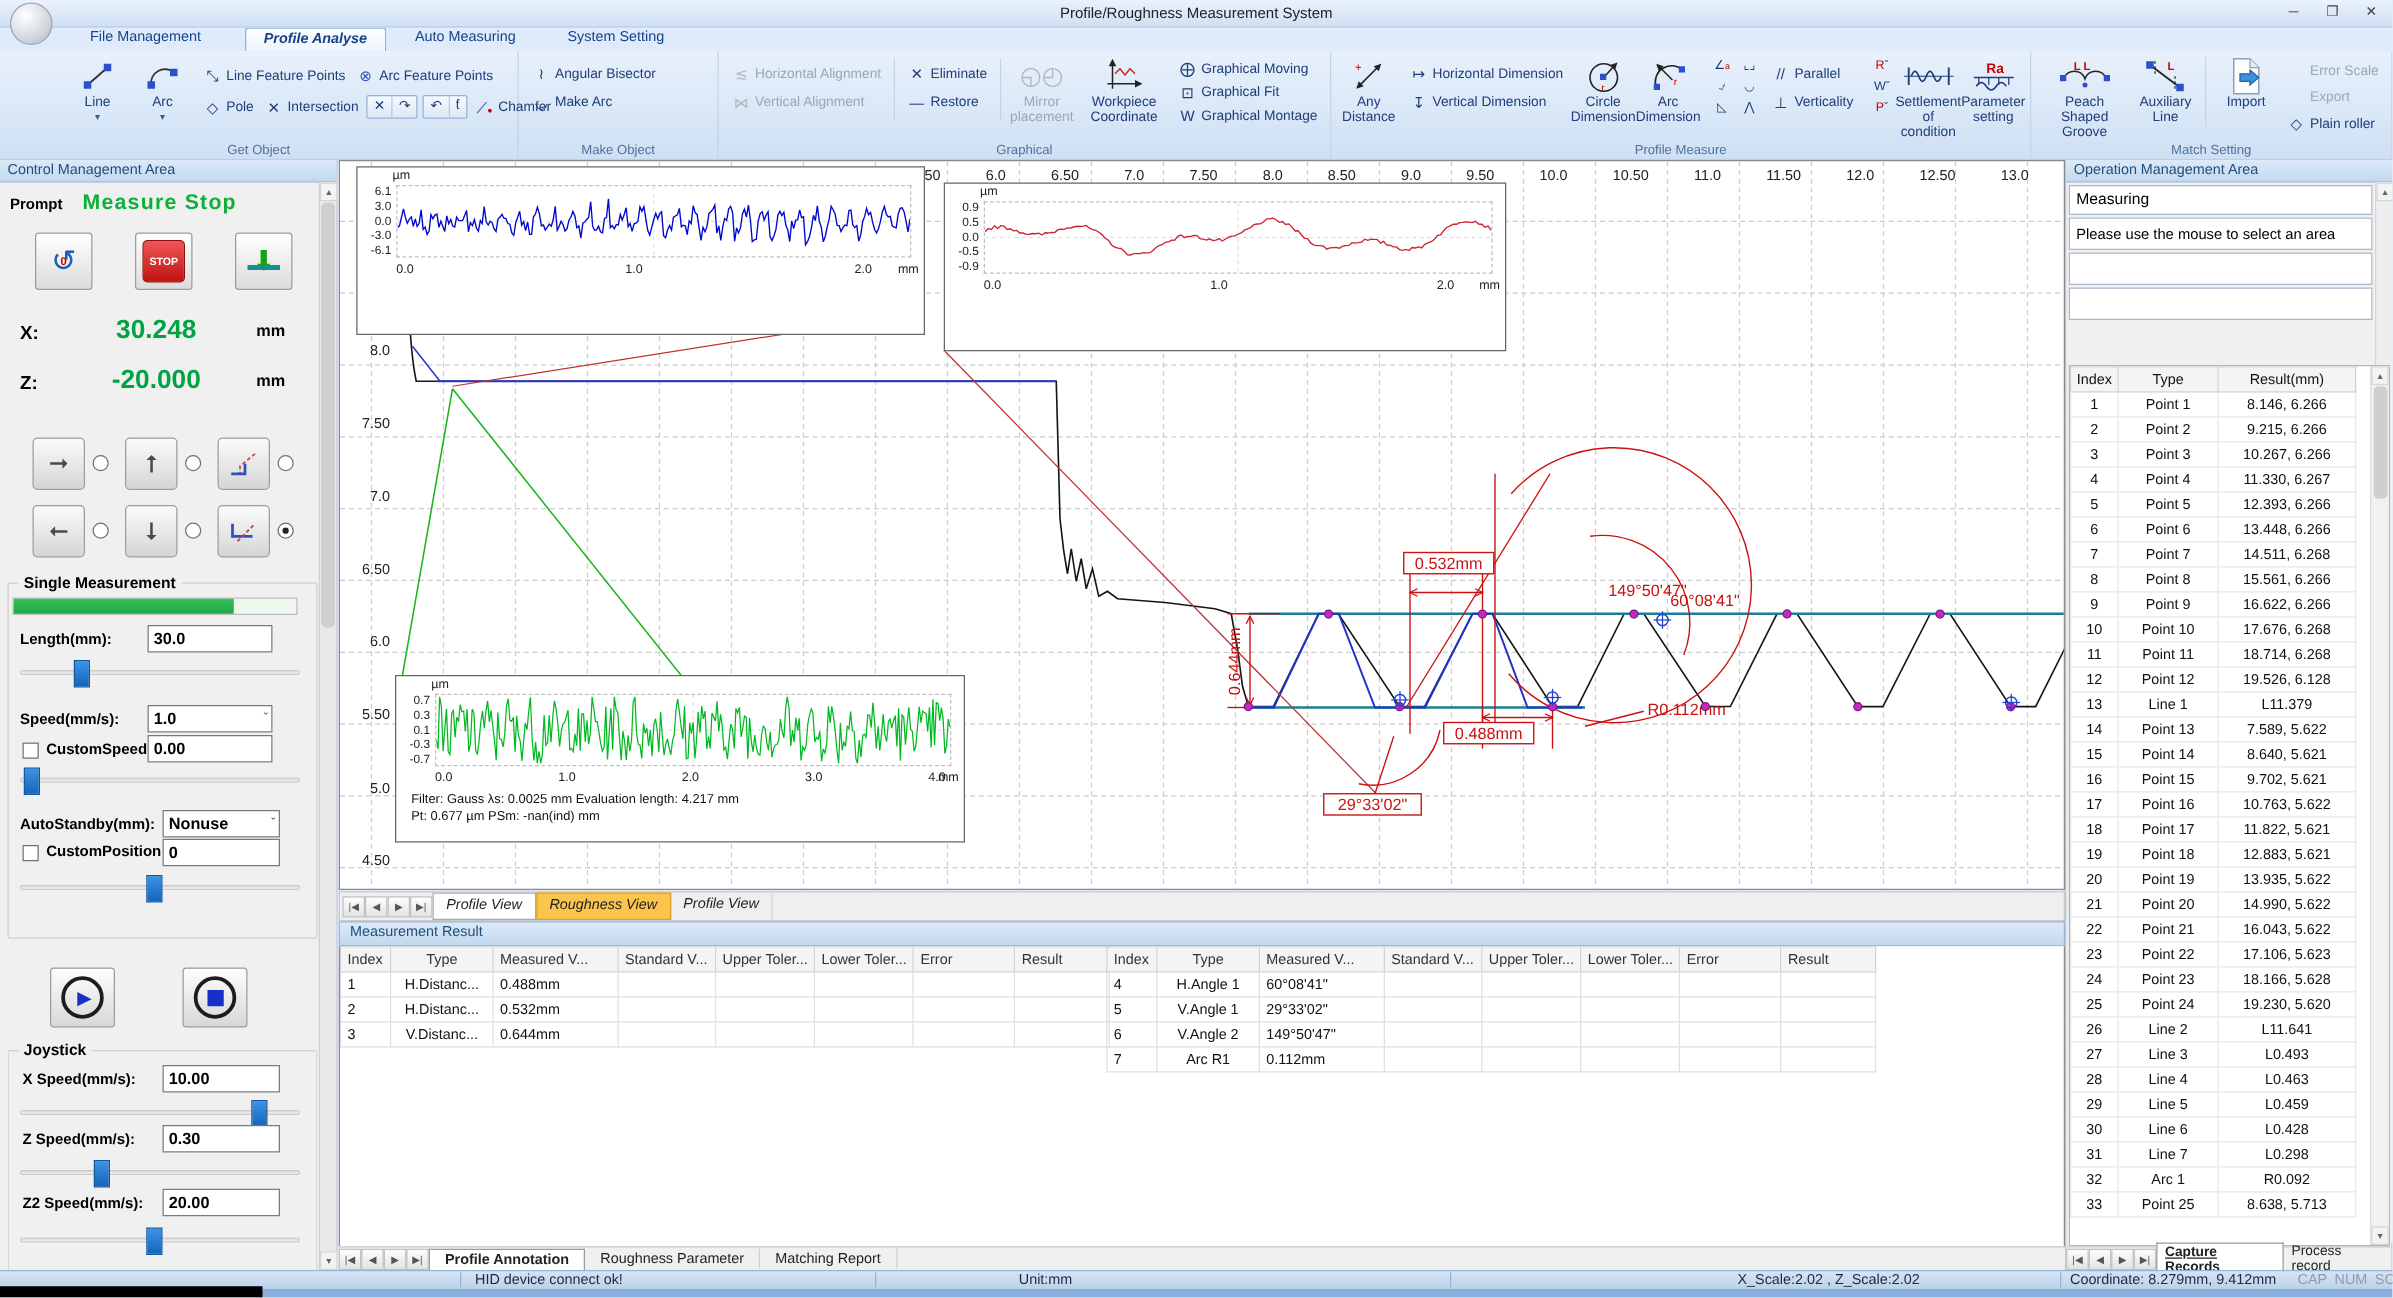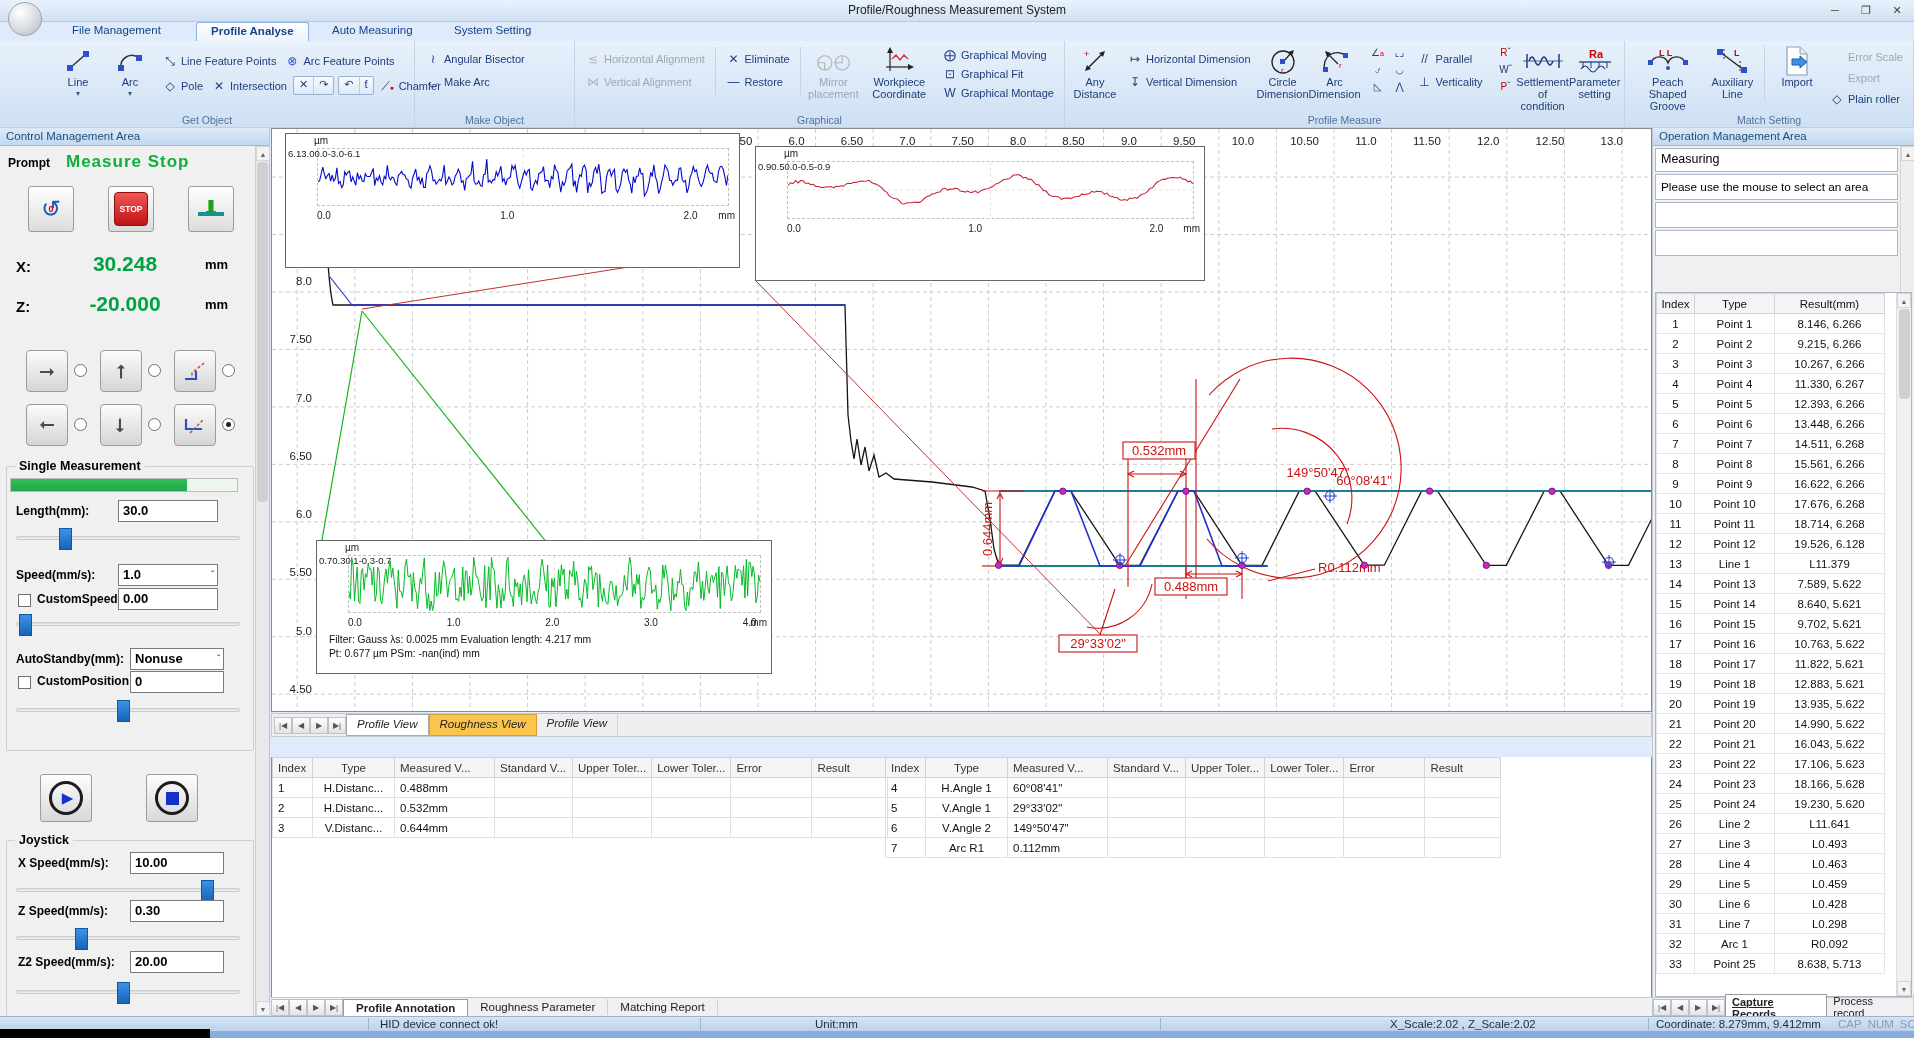--- a/index.html
+++ b/index.html
@@ -14,21 +14,21 @@
   .winbtn { position:absolute; top:1px; width:30px; height:19px; text-align:center; line-height:19px;
     color:#444; font-size:11px; cursor:default; }
   #btn-min { right:64px; } #btn-max { right:33px; } #btn-close { right:2px; }
   #logo { position:absolute; left:8px; top:2px; width:34px; height:34px; border-radius:50%;
     background:radial-gradient(circle at 35% 30%,#ffffff,#d3d8e0 60%,#aab3c0); border:1px solid #9aa5b5; z-index:50; }
 
   
   #tabrow { position:absolute; left:0; top:22px; width:100%; height:19px; }
   .rtab { position:absolute; top:0; height:19px; padding:2px 14px 0 14px; font-size:11.5px; color:#15428b; }
   .rtab.active { background:linear-gradient(#fdfeff,#eef4fb); border:1px solid #8db2e3; border-bottom:none;
-    border-radius:3px 3px 0 0; font-weight:bold; }
+    border-radius:3px 3px 0 0; font-weight:bold;font-style:italic; }
 
   
   #ribbon { position:absolute; left:0; top:41px; width:1914px; height:87px;
     background:linear-gradient(#e8f1fb,#d6e5f6 70%,#cfe0f3); border-bottom:1px solid #b8cfe8; display:flex; }
   .rgroup { position:relative; height:100%; border-right:1px solid #c3d4e8; padding:2px 4px 14px 4px; display:flex; align-items:flex-start; }
   .rgroup-label { position:absolute; left:0; right:0; bottom:1px; text-align:center; font-size:10.5px; color:#50719c;margin-top:16px; }
   .bigbtn { display:flex; flex-direction:column; align-items:center; justify-content:flex-start;
     padding:2px 4px; margin:1px; min-width:50px; color:#1f3d7a; font-size:11px; text-align:center; line-height:12px; }
   .bigbtn .bicon { height:30px; display:flex; align-items:center; justify-content:center; font-size:20px; }
   .smallcol { display:flex; flex-direction:column; justify-content:flex-start; margin:1px 2px; }
@@ -79,21 +79,21 @@
   .ring { width:34px; height:34px; border:3px solid #1c1c1c; border-radius:50%; display:flex; align-items:center; justify-content:center; }
 
   
   #chart { position:absolute; left:271px; top:128px; width:1381px; height:584px; background:#fff; border:1px solid #8a8a8a; overflow:hidden; }
   #main-svg { position:absolute; left:0; top:0; }
   .axis-top { position:absolute; left:458px; top:6px; width:893px; display:flex; justify-content:space-between; font-size:11.5px; color:#222; }
   .axis-left { position:absolute; left:6px; top:146px; height:420px; width:34px; display:flex; flex-direction:column; justify-content:space-between; text-align:right; font-size:11.5px; color:#222; }
   .axis-left span, .axis-top span { display:block; }
   .inset { position:absolute; background:#fff; border:1px solid #666; }
   .inset .ylab { position:absolute; left:28px; top:1px; font-size:10px; color:#222; }
-  .inset .yticks { position:absolute; left:2px; top:15px; width:25px; height:56px; display:flex; flex-direction:row; justify-content:space-between; text-align:right; font-size:9.5px; color:#222; }
+  .inset .yticks { position:absolute; left:2px; top:15px; width:25px; height:56px; display:flex; flex-direction:column; justify-content:space-between; text-align:right; font-size:9.5px; color:#222; }
   .inset .yticks span { line-height:9px; }
   .inset .plot { position:absolute; left:31px; top:14px; right:10px; height:58px; border:1px dashed #c0c0c0; }
   .inset .plot svg { width:100%; height:100%; display:block; }
   .inset .xticks { position:absolute; left:31px; top:76px; width:84%; display:flex; justify-content:space-between; font-size:10px; color:#222; }
   .inset .xunit { position:absolute; right:4px; top:76px; font-size:10px; color:#222; }
   .inset .stats { position:absolute; left:12px; top:90px; right:4px; font-size:10.3px; color:#111; line-height:13.5px; white-space:nowrap; }
   #inset-blue  { left:13px;  top:4px;   width:455px; height:135px; }
   #inset-red   { left:483px; top:17px;  width:450px; height:135px; }
   #inset-green { left:44px;  top:411px; width:456px; height:134px; }
   #inset-green .stats { top:92px; }
@@ -803,20 +803,21 @@
       <span class="navbtn">|◀</span>
       <span class="navbtn">◀</span>
       <span class="navbtn">▶</span>
       <span class="navbtn">▶|</span>
     </div>
     <span class="vtab white">Profile View</span>
     <span class="vtab amber">Roughness View</span>
     <span class="vtab">Profile View</span>
   </div>
 
+  <div id="mr-bar">Measurement Result</div>
   <div id="mr-area">
     <table class="mrt" id="mrt-left">
       <tbody>
         <tr class="hdr">
             <td>Index</td>
             <td>Type</td>
             <td>Measured V...</td>
             <td>Standard V...</td>
             <td>Upper Toler...</td>
             <td>Lower Toler...</td>

